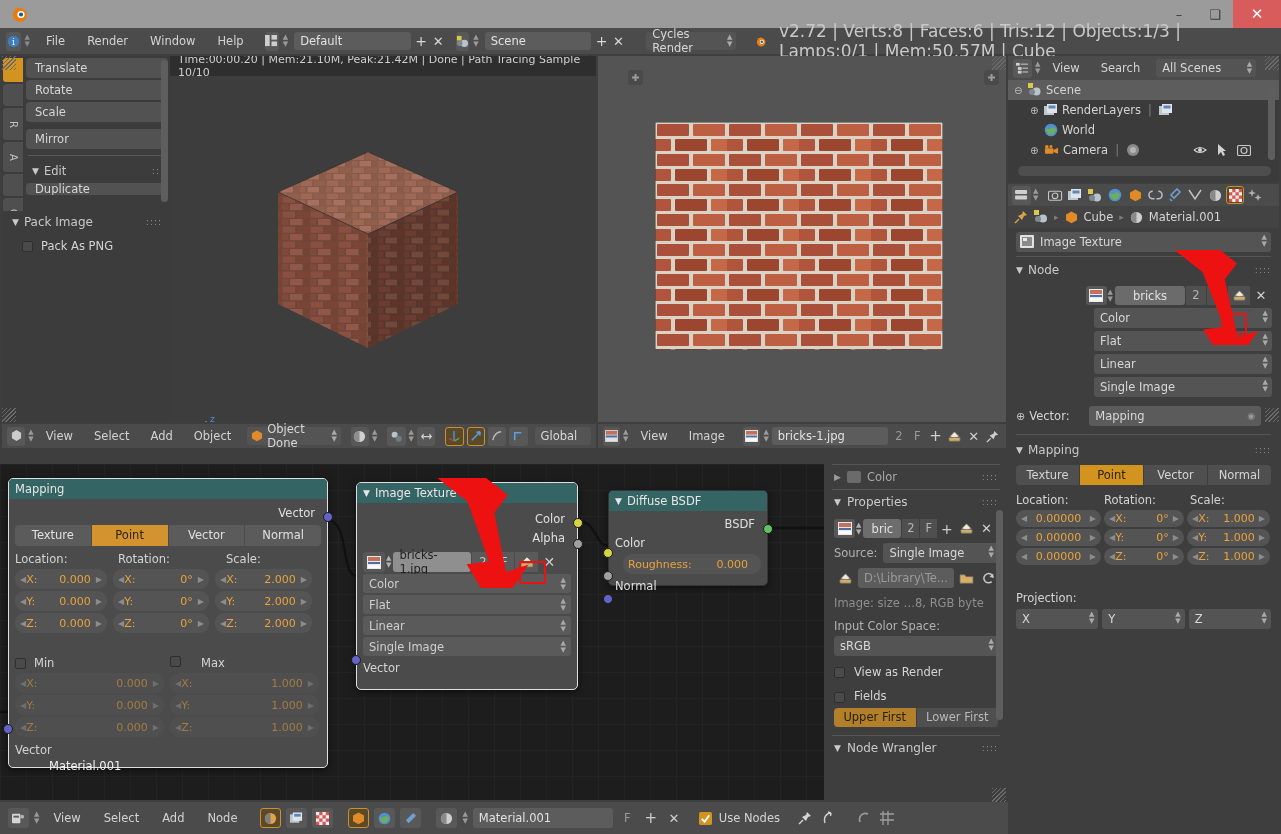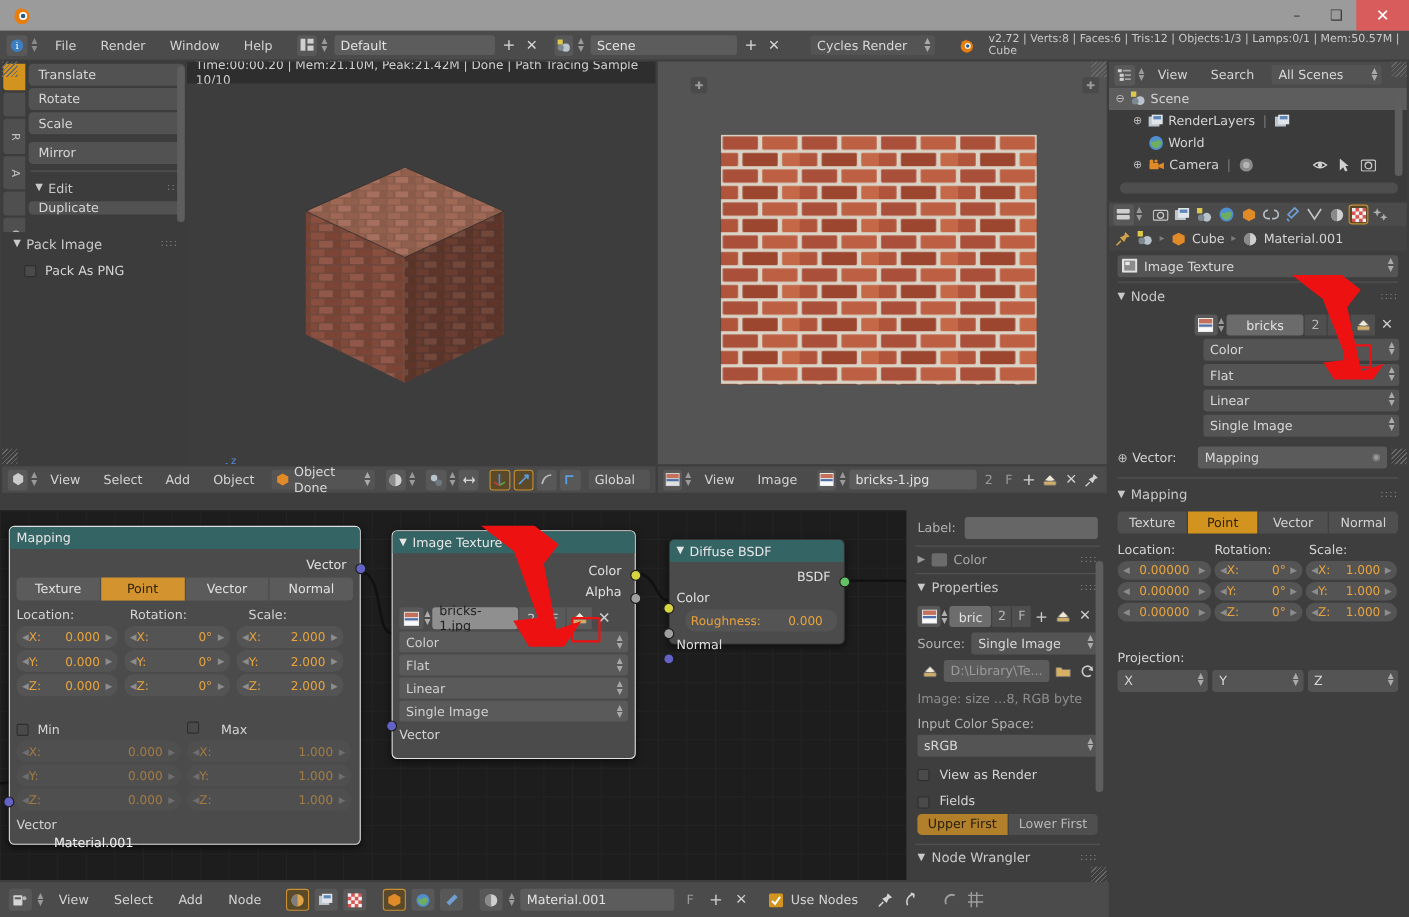--- a/index.html
+++ b/index.html
@@ -181,21 +181,21 @@
       <span class="arrows">▲<br>▼</span>
     </div>
 
     <div style="width:14px"></div>
     <svg width="17" height="17" viewBox="0 0 20 20">
       <circle cx="10" cy="11" r="7" fill="#e87d0d"></circle>
         <circle cx="11" cy="10.5" r="3.4" fill="#fff"></circle>
       <circle cx="11" cy="10.5" r="2" fill="#265787"></circle>
         <path d="M3 6 L10 3 L9 7 Z" fill="#e87d0d"></path>
     </svg>
-    <div style="margin-left:8px;color:#c9c9c9;font-size:10px">v2.72 | Verts:8 | Faces:6 | Tris:12 | Objects:1/3 | Lamps:0/1 | Mem:50.57M | Cube</div>
+    <div style="margin-left:8px;color:#c9c9c9;font-size:17px">v2.72 | Verts:8 | Faces:6 | Tris:12 | Objects:1/3 | Lamps:0/1 | Mem:50.57M | Cube</div>
   </div>
 
   <div class="region" id="viewport">
 
     <div style="position:absolute;left:168px;top:0;right:0;height:20px;background:#2e2e2e;
                 display:flex;align-items:center;padding-left:8px;color:#cfcfcf;font-size:11px;">Time:00:00.20 | Mem:21.10M, Peak:21.42M | Done | Path Tracing Sample 10/10</div>
 
     <div style="position:absolute;left:168px;top:20px;right:0;bottom:0;background:#3d3d3d;overflow:hidden;">
       
       <svg width="426" height="346" viewBox="0 0 426 346">
@@ -1025,26 +1025,20 @@
 
         <div style="height:19px;display:flex;align-items:center;margin-top:2px;color:#e0e0e0">
           <span>Normal</span>
         </div>
         <div class="socket" style="left:-6px;top:103px;background:#6363c7"></div>
       </div>
     </div>
   </div>
 
   <div class="region" id="npanel">
-    <div style="padding:6px 8px">
-      <div class="row" style="gap:8px">
-        <span style="color:#b2b2b2">Label:</span>
-        <div class="field" style="flex:1;height:20px;background:#666;padding-left:22px;position:relative"></div>
-      </div>
-    </div>
     <div style="height:1px;background:#555;margin:0 6px"></div>
 
     <div class="panelhdr" style="padding:5px 8px">
       <span style="margin-right:6px;font-size:9px;color:#9a9a9a">▶</span>
       <span style="width:14px;height:12px;background:#6b6b6b;border-radius:2px;margin-right:6px"></span>
       <span style="color:#a8a8a8">Color</span>
       <span class="dots">::::</span>
     </div>
     <div style="height:1px;background:#555;margin:0 6px"></div>
 

